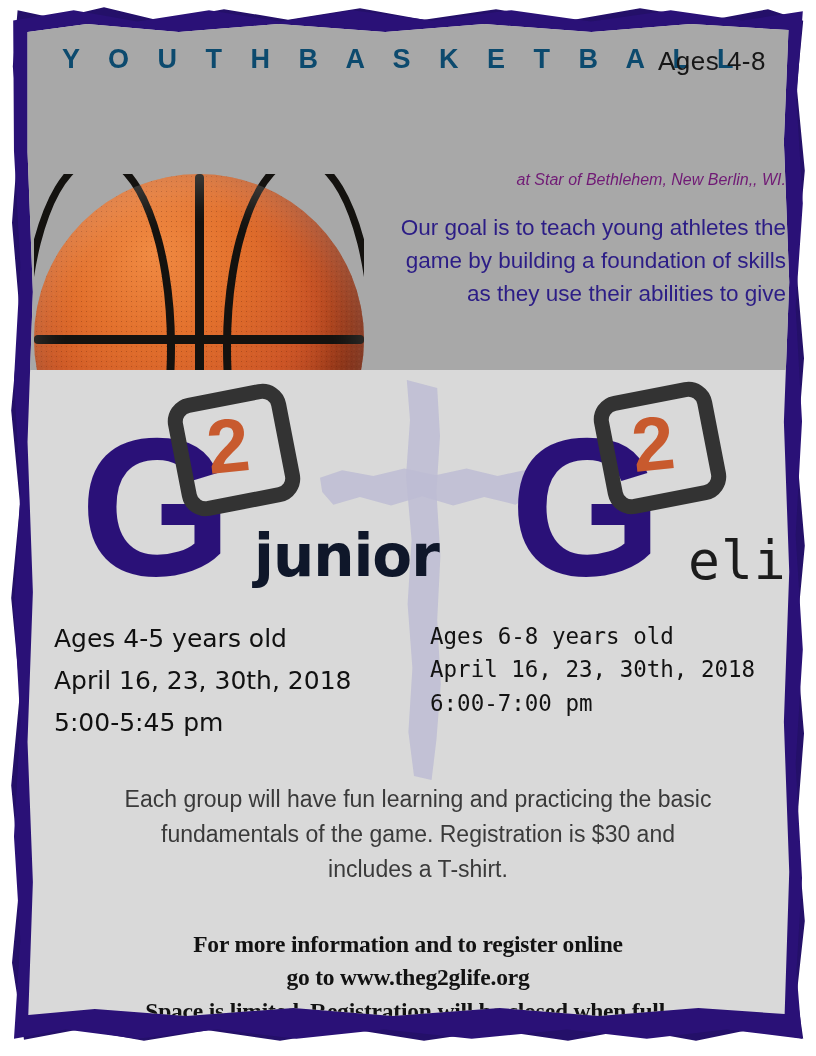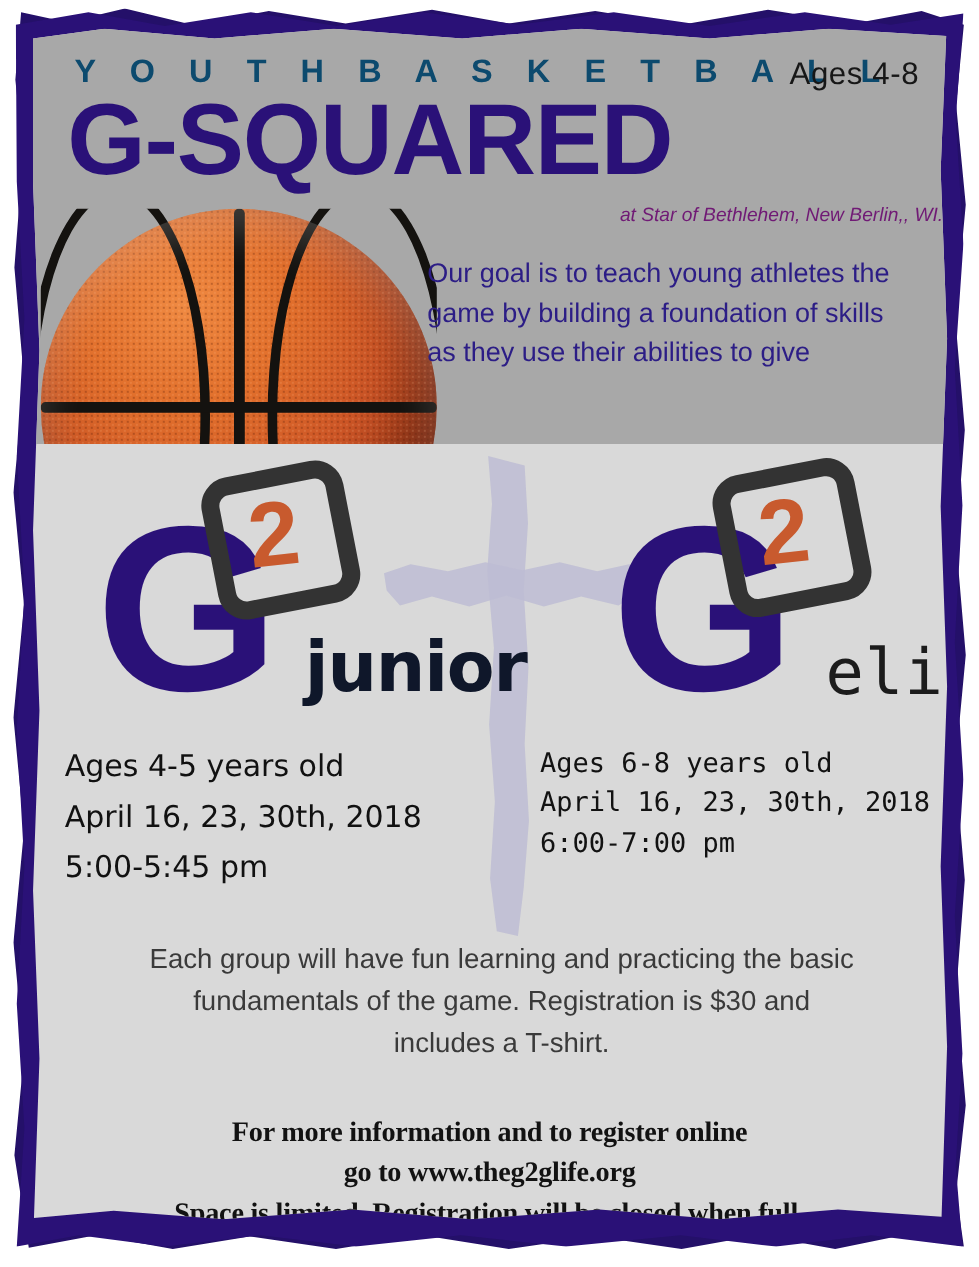--- a/index.html
+++ b/index.html
@@ -201,21 +201,21 @@
     border-radius: 50%;
     box-shadow: inset 0 18px 34px rgba(255,255,255,.18);
   }
 
   
   .goal {
     position: absolute;
     left: 330px;
     top: 190px;
     width: 430px;
-    text-align: left;
+    text-align: right;
     font-family: "Liberation Sans", sans-serif;
     font-size: 22.5px;
     line-height: 1.46;
     color: #2c1d86;
   }
   .glory {
     display: block;
     margin-top: 4px;
     font-size: 23px;
     letter-spacing: 0.3px;
@@ -315,21 +315,21 @@
   
   .sched { position: absolute; }
   .sched-junior {
     left: 28px; top: 596px; width: 350px;
     font-family: "DejaVu Sans", sans-serif;
     font-size: 25px;
     line-height: 1.68;
     color: #111111;
   }
   .sched-elite {
-    left: 424px; top: 598px; width: 340px;
+    left: 404px; top: 598px; width: 340px;
     font-family: "DejaVu Sans Mono", monospace;
     font-size: 22.5px;
     line-height: 1.48;
     color: #121212;
   }
 
   
   .body-para {
     position: absolute;
     left: 60px; top: 760px;
@@ -375,21 +375,20 @@
         <div class="seam seam-v"></div>
         <div class="seam seam-h"></div>
         <div class="ball-mask-top"></div>
       </div>
     </div>
 
     <div class="youth-line">Y O U T H   B A S K E T B A L L</div>
 
     <div class="ages-top">Ages 4-8</div>
 
-    <div class="gsquared">G-SQUARED</div>
 
     <div class="venue">at Star of Bethlehem, New Berlin,, WI.</div>
 
     <div class="goal">
       <span>Our goal is to teach young athletes the</span><br>
       <span>game by building a foundation of skills</span><br>
       <span>as they use their abilities to give</span>
     </div>
 
     <div class="cross">

